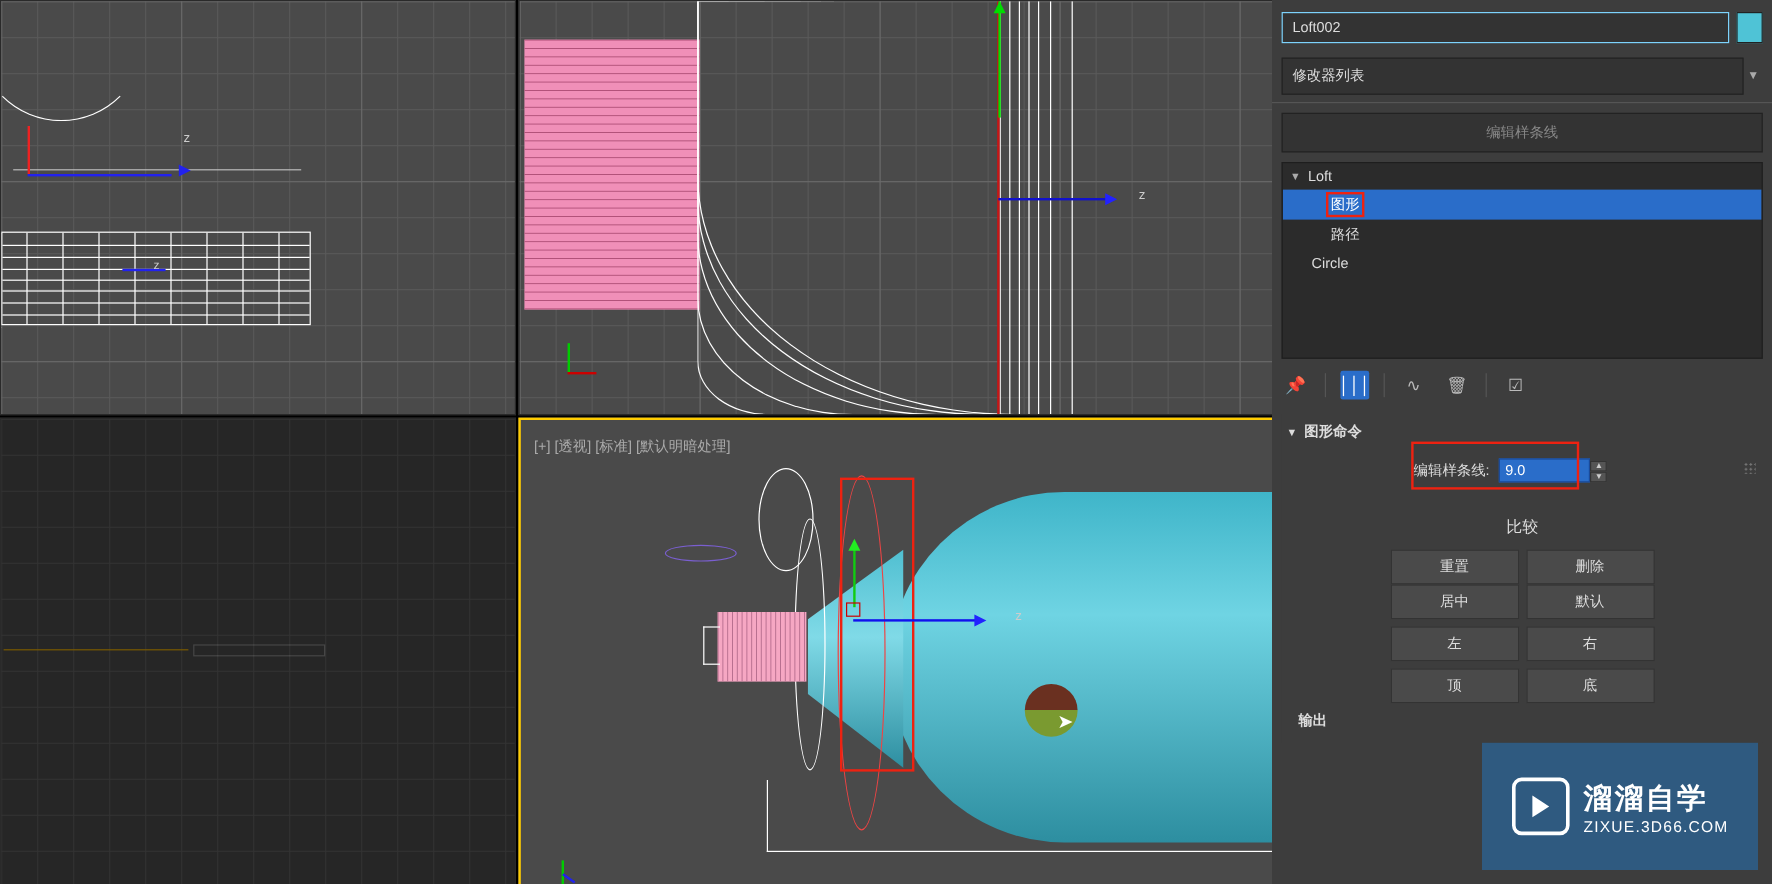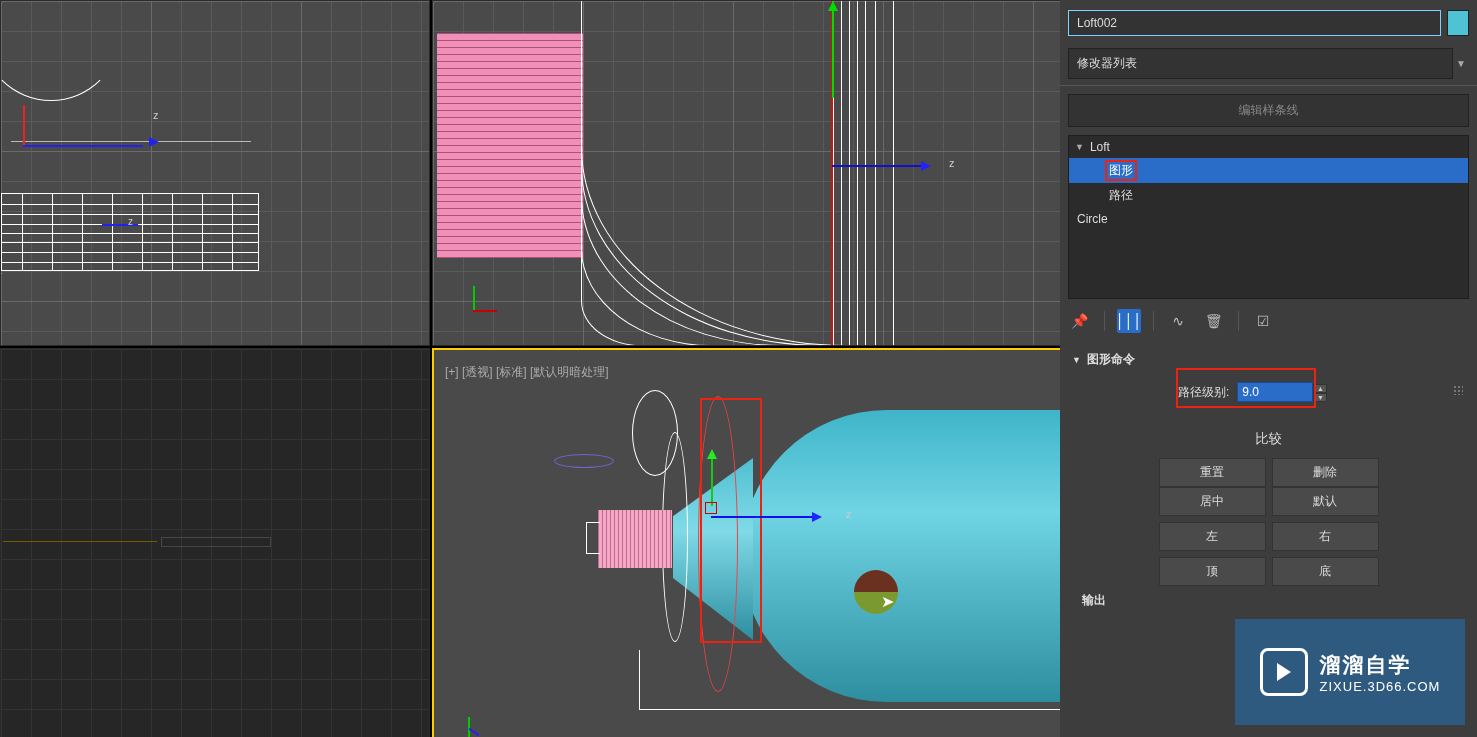--- a/index.html
+++ b/index.html
@@ -199,21 +199,21 @@
       position:absolute; right:12px; bottom:12px; width:230px; height:106px;
       background:#2f5a80; display:flex; align-items:center; justify-content:center;
       gap:12px;
     }
     .wm-logo {
       width:48px; height:48px; border:3px solid #fff; border-radius:8px;
       display:flex; align-items:center; justify-content:center;
     }
     .wm-logo .play { width:0; height:0; border-left:14px solid #fff; border-top:9px solid transparent; border-bottom:9px solid transparent;}
     .wm-text { color:#fff; text-align:left;}
-    .wm-text .t1 { font-size:21px; font-weight:bold; letter-spacing:2px;}
+    .wm-text .t1 { font-size:24px; font-weight:bold; letter-spacing:2px;}
     .wm-text .t2 { font-size:13px; letter-spacing:1px;}
     .output-label { color:#ddd; margin:6px 0 0 4px;font-weight:bold;}
     .rollout-grip { position:absolute; right:14px; top:385px; width:10px; height:10px;
       background-image:radial-gradient(#777 1px,transparent 1px); background-size:4px 4px;}
   </style>
 </head>
 <body>
 
 <div class="main-layout">
   <div class="viewports">
@@ -330,21 +330,21 @@
     </div>
     <div class="stack">
       <div class="stack-row header">
         <span class="tri">▼</span>
         <span>Loft</span>
       </div>
       <div class="stack-row selected">
         <span class="red-hl">图形</span>
       </div>
       <div class="stack-row child">路径</div>
-      <div class="stack-row" style="padding-left:8px">Circle</div>
+      <div class="stack-row" style="padding-left:24px">Circle</div>
     </div>
     <div class="toolbar">
       <div class="tb-icon">
           <span>📌</span>
         </div>
       <div class="tb-sep"></div>
       <div class="tb-icon active">
           <span>│││</span>
         </div>
       <div class="tb-sep"></div>
@@ -362,21 +362,21 @@
 
     <div class="rollout">
       <div class="rollout-head">
         <span class="tri">▼</span>
         <span>图形命令</span>
       </div>
       <div class="rollout-grip"></div>
       <div class="rollout-body">
         <div class="red-box2"></div>
         <div class="field-row" style="margin-left:100px;">
-          <span class="field-label">路径级别:</span>
+          <span class="field-label">编辑样条线:</span>
           <div class="spinner">
             <input value="9.0" style="">
             <div class="sp-btns">
               <div>▲</div>
               <div>▼</div>
             </div>
           </div>
         </div>
         <div style="text-align:center;margin-top:24px;">
           <button class="link-btn" style="width:120px">比较</button>

